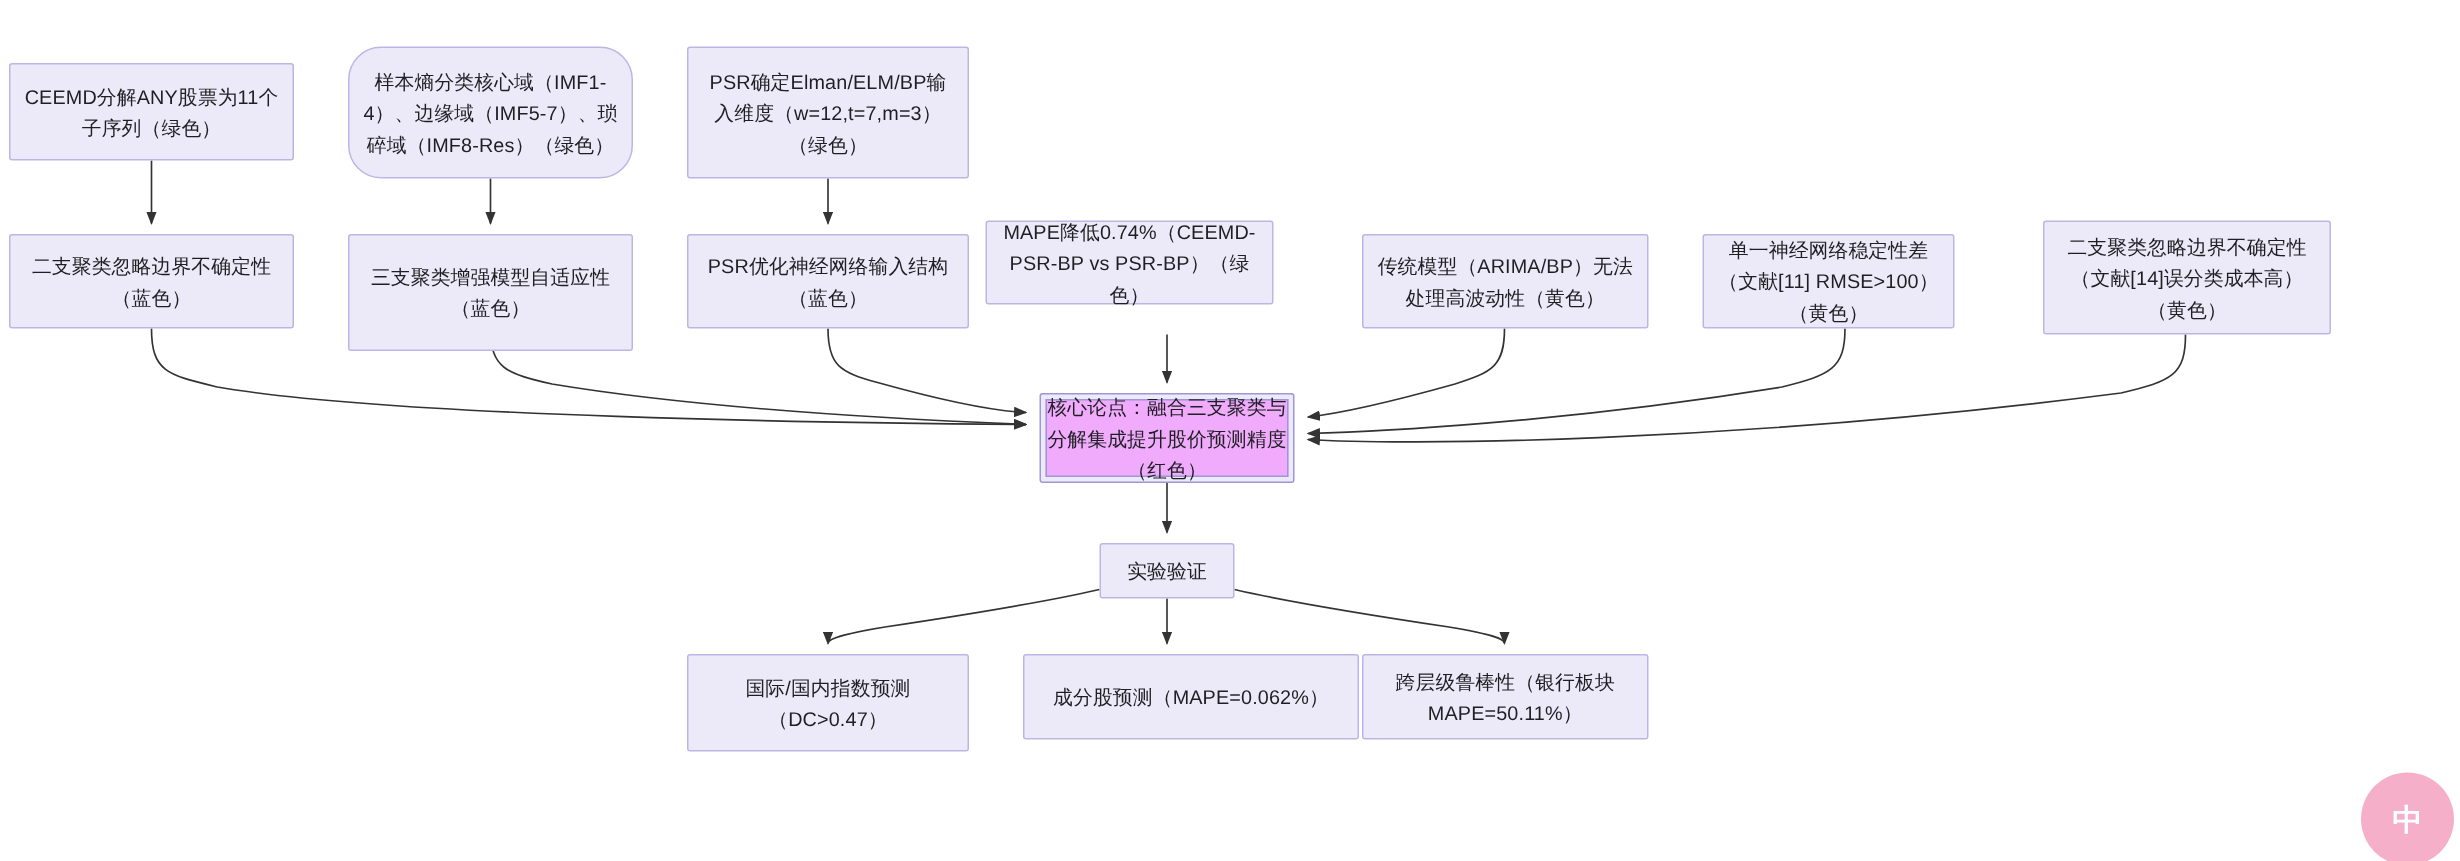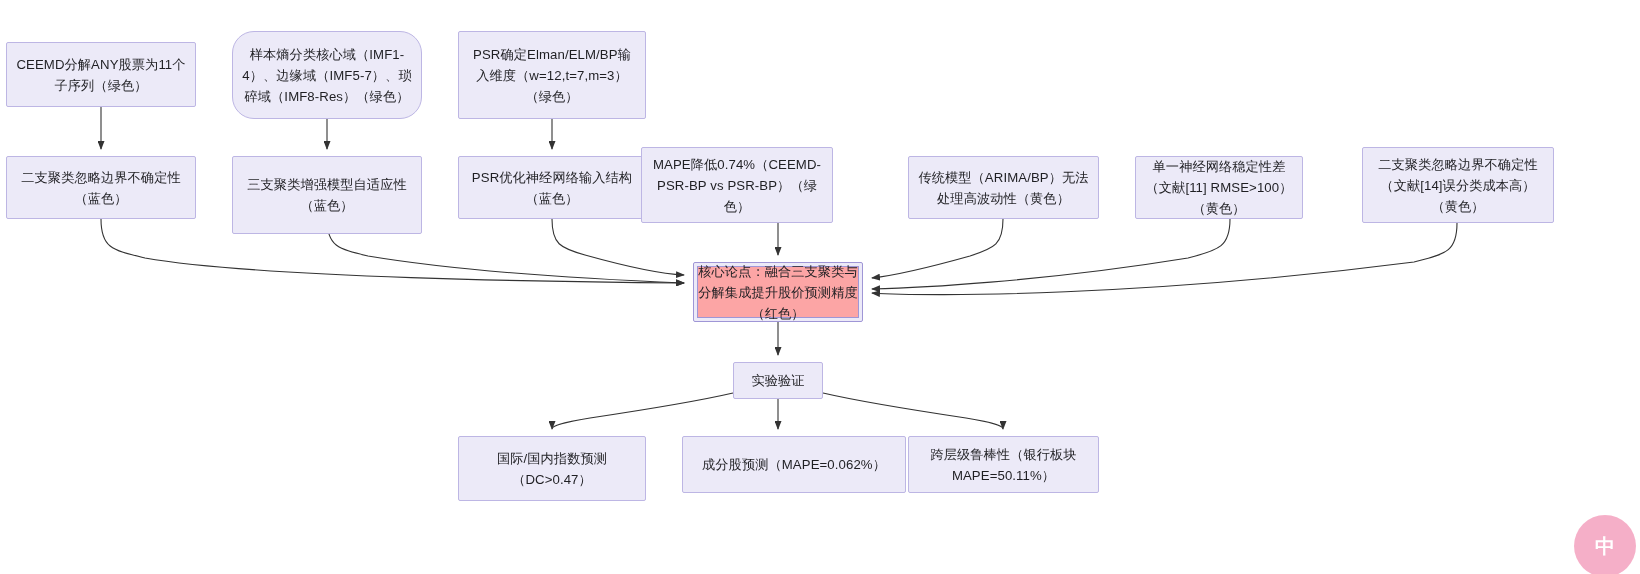--- a/index.html
+++ b/index.html
@@ -51,21 +51,21 @@
     padding: 3px;
   }
   .node.core .inner {
     box-sizing: border-box;
     width: 100%;
     height: 100%;
     border: 1px solid #9f96d6;
     display: flex;
     align-items: center;
     justify-content: flex-end;
-    background: #fca5a5;
+    background: #f0abfc;
   }
   .watermark {
     position: absolute;
     width: 62px;
     height: 62px;
     border-radius: 50%;
     background: #F5A9C4;
     display: flex;
     align-items: center;
     justify-content: center;
@@ -116,21 +116,21 @@
       </div>
       <div class="node" style="left: 6px; top: 156px; width: 190px; height: 63px;">
         <span>二支聚类忽略边界不确定性（蓝色）</span>
       </div>
       <div class="node" style="left: 232px; top: 156px; width: 190px; height: 78px;">
         <span>三支聚类增强模型自适应性（蓝色）</span>
       </div>
       <div class="node" style="left: 458px; top: 156px; width: 188px; height: 63px;">
         <span>PSR优化神经网络输入结构（蓝色）</span>
       </div>
-      <div class="node" style="left: 641px; top: 147px; width: 192px; height: 76px; text-align: center;">
+      <div class="node" style="left: 657px; top: 147px; width: 192px; height: 56px; text-align: center;">
         <span>MAPE降低0.74%（CEEMD-PSR-BP vs PSR-BP）（绿色）</span>
       </div>
       <div class="node" style="left: 908px; top: 156px; width: 191px; height: 63px;">
         <span>传统模型（ARIMA/BP）无法处理高波动性（黄色）</span>
       </div>
       <div class="node" style="left: 1135px; top: 156px; width: 168px; height: 63px;">
         <span>单一神经网络稳定性差（文献[11] RMSE&gt;100）（黄色）</span>
       </div>
       <div class="node" style="left: 1362px; top: 147px; width: 192px; height: 76px;">
         <span>二支聚类忽略边界不确定性（文献[14]误分类成本高）（黄色）</span>

